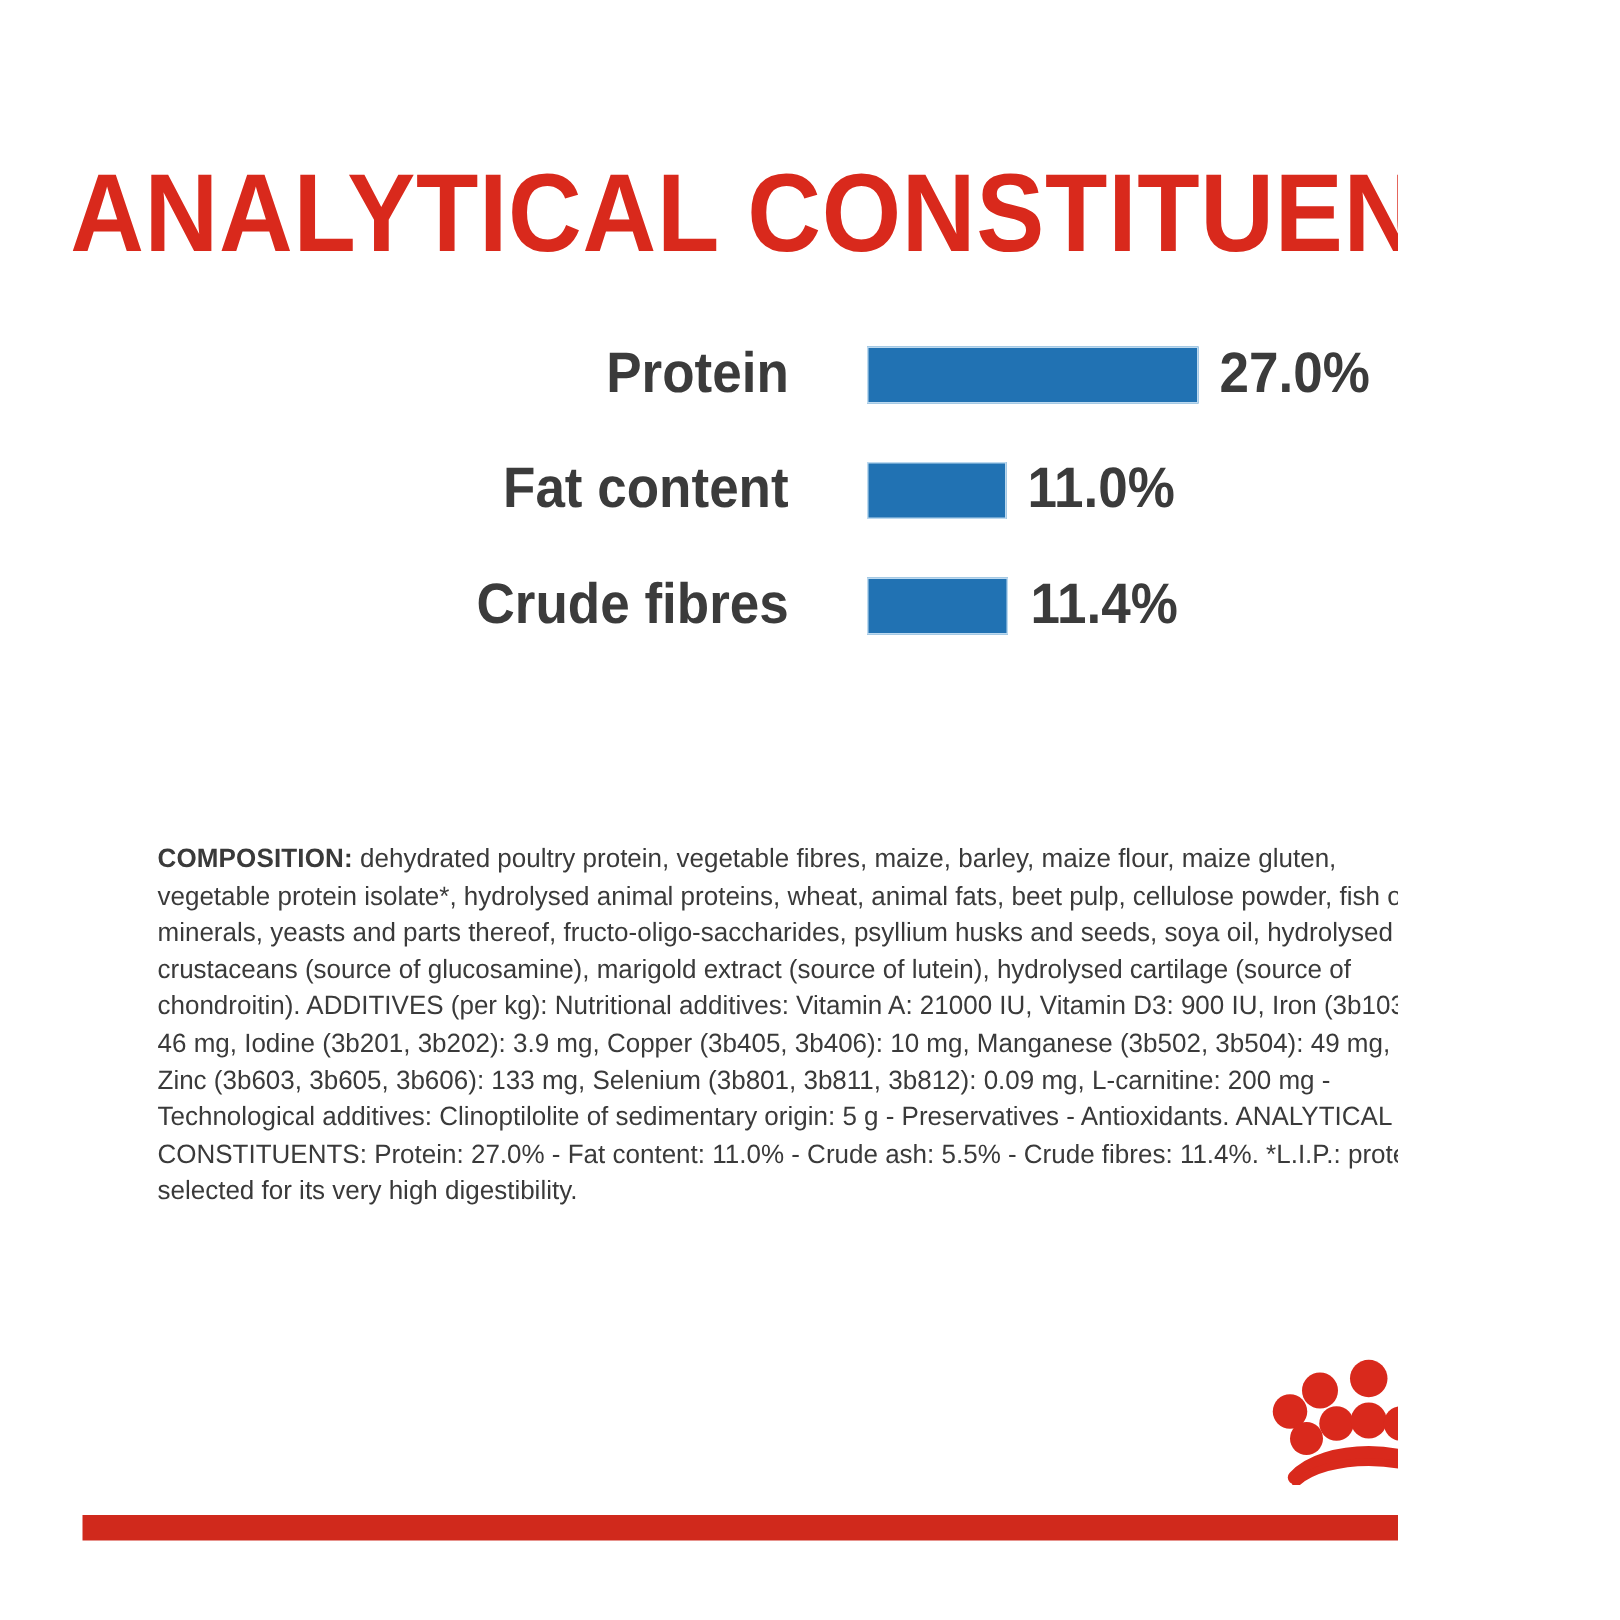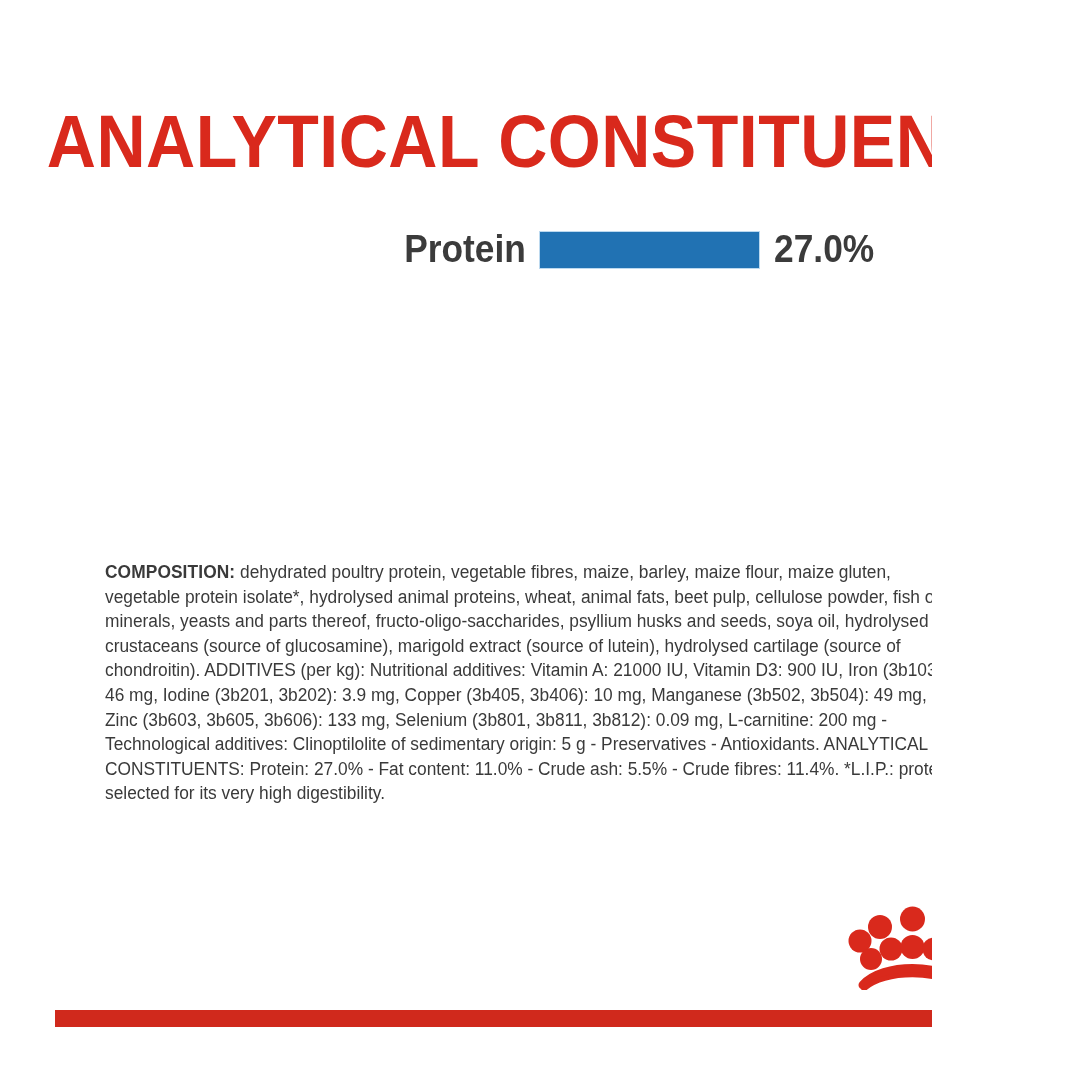--- a/index.html
+++ b/index.html
@@ -37,20 +37,21 @@
   
   #chart {
     position: absolute;
     left: 0;
     top: 222px;
     width: 1080px;
   }
   .bar-row {
     position: relative;
     height: 77px;
+    margin-left: 39px;
   }
   .bar-label {
     position: absolute;
     right: 554px;
     top: 6px;
     text-align: right;
     color: #3b3b3b;
     font-family: "Liberation Sans Narrow", "Liberation Sans", sans-serif;
     font-weight: bold;
     font-size: 38px;
@@ -133,22 +134,36 @@
   <div id="chart">
 
     <div class="bar-row">
       <div class="bar-label">Protein</div>
       <div class="bar-track">
         <div class="bar-fill" style="width:221px"></div>
       </div>
       <div class="bar-value" style="left:774px">27.0%</div>
     </div>
 
+    <div class="bar-row">
+      <div class="bar-label">Fat content</div>
+      <div class="bar-track">
+        <div class="bar-fill" style="width:93px"></div>
+      </div>
+      <div class="bar-value" style="left:646px">11.0%</div>
+    </div>
 
 
+    <div class="bar-row">
+      <div class="bar-label">Crude fibres</div>
+      <div class="bar-track">
+        <div class="bar-fill" style="width:94px"></div>
+      </div>
+      <div class="bar-value" style="left:648px">11.4%</div>
+    </div>
 
   </div>
 
   <div id="composition"><span class="lead">COMPOSITION:</span><span> dehydrated poultry protein, vegetable fibres, maize, barley, maize flour, maize gluten, vegetable protein isolate*, hydrolysed animal proteins, wheat, animal fats, beet pulp, cellulose powder, fish oil, minerals, yeasts and parts thereof, fructo-oligo-saccharides, psyllium husks and seeds, soya oil, hydrolysed crustaceans (source of glucosamine), marigold extract (source of lutein), hydrolysed cartilage (source of chondroitin). ADDITIVES (per kg): Nutritional additives: Vitamin A: 21000 IU, Vitamin D3: 900 IU, Iron (3b103): 46 mg, Iodine (3b201, 3b202): 3.9 mg, Copper (3b405, 3b406): 10 mg, Manganese (3b502, 3b504): 49 mg, Zinc (3b603, 3b605, 3b606): 133 mg, Selenium (3b801, 3b811, 3b812): 0.09 mg, L-carnitine: 200 mg - Technological additives: Clinoptilolite of sedimentary origin: 5 g - Preservatives - Antioxidants. ANALYTICAL CONSTITUENTS: Protein: 27.0% - Fat content: 11.0% - Crude ash: 5.5% - Crude fibres: 11.4%. *L.I.P.: protein selected for its very high digestibility.</span></div>
 
   <div id="logo">
     <svg width="135" height="85" viewBox="0 0 135 85" xmlns="http://www.w3.org/2000/svg">
       <g fill="#d9291c">
 
         <circle cx="15" cy="36" r="11.5"></circle>

